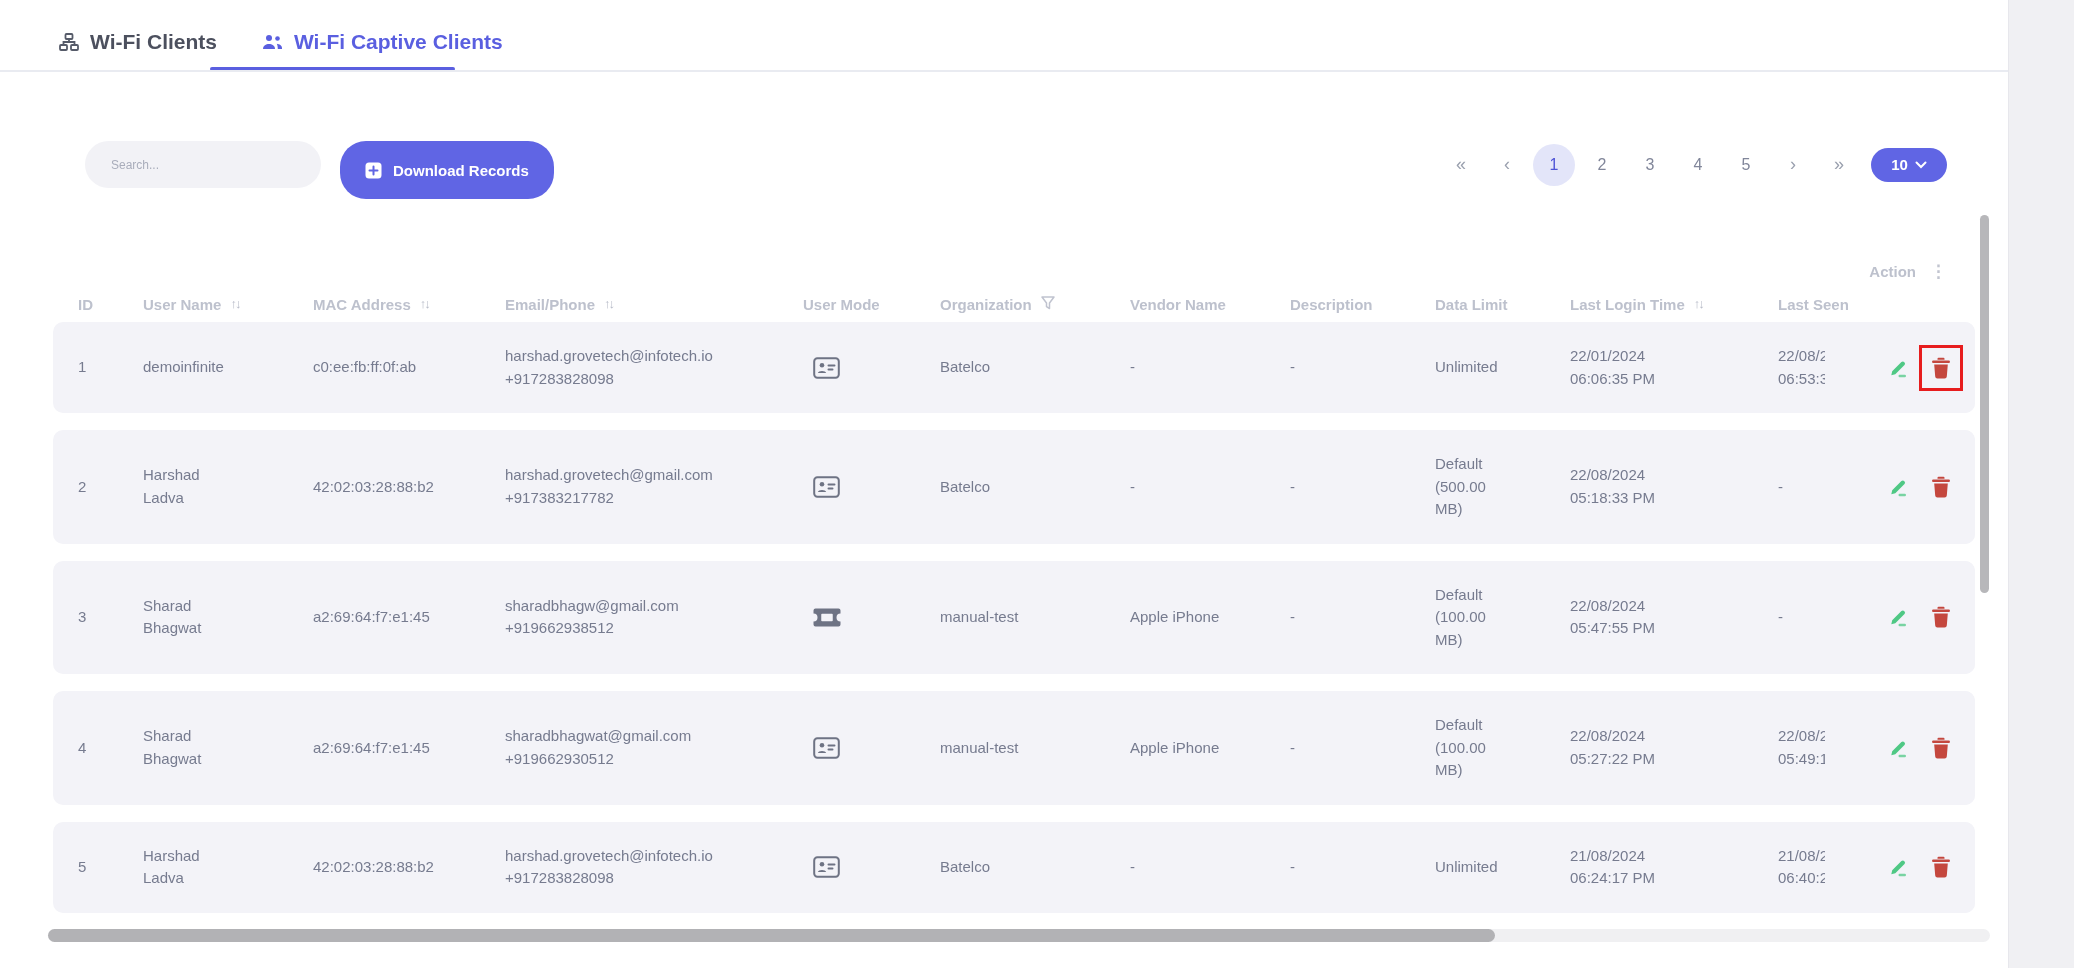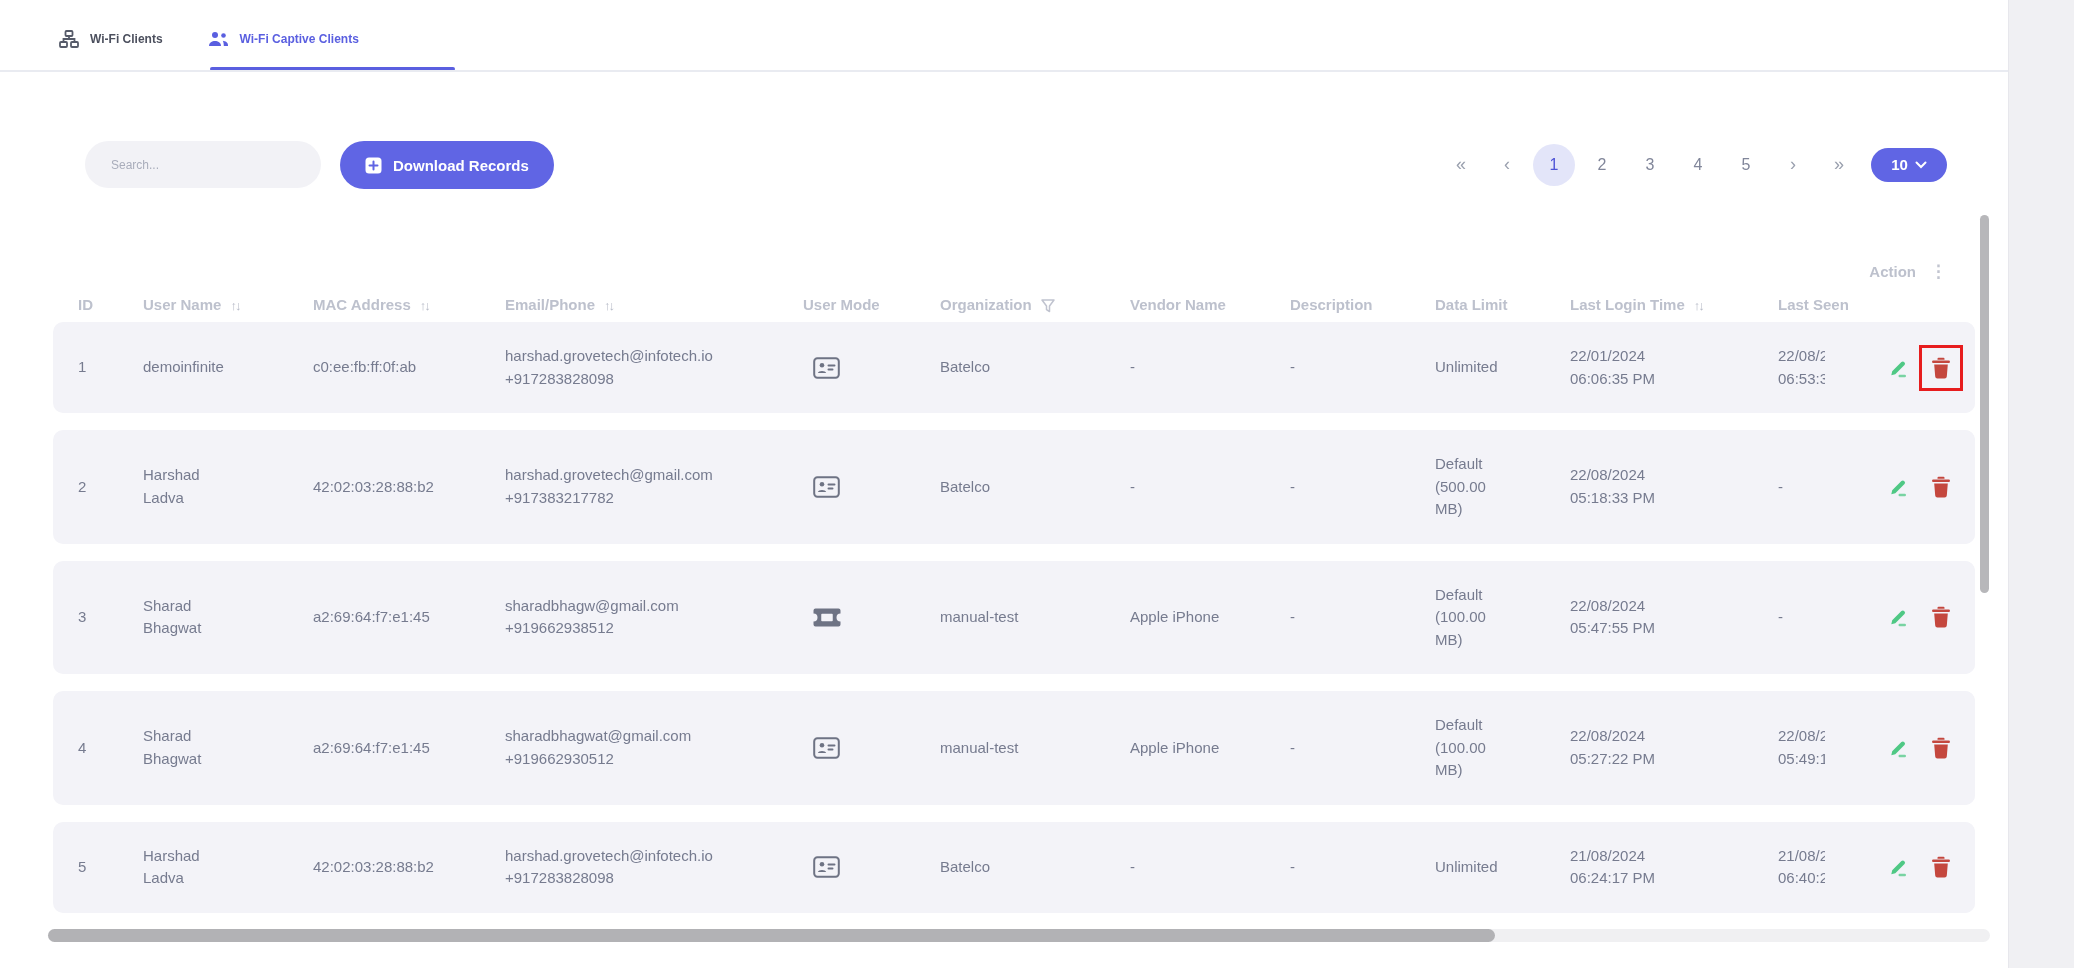--- a/index.html
+++ b/index.html
@@ -6,50 +6,50 @@
   body{
     width:2074px;height:968px;position:relative;overflow:hidden;
     background:#ffffff;
     font-family:"Liberation Sans", sans-serif;
     -webkit-font-smoothing:antialiased;
   }
   .right-strip{position:absolute;left:2008px;top:0;width:66px;height:968px;background:#f0f0f3;border-left:1px solid #e7e7ec;}
 
   
   .tabbar{position:absolute;left:59px;top:30px;display:flex;align-items:center;gap:44px;}
-  .tab{display:flex;align-items:center;gap:11px;font-size:12px;font-weight:700;color:#4c505e;cursor:pointer;}
+  .tab{display:flex;align-items:center;gap:11px;font-size:21px;font-weight:700;color:#4c505e;cursor:pointer;}
   .tab .ticon{display:flex;color:#565b69;}
   .tab.active{color:#5a5fe0;}
   .tab.active .ticon{color:#5a5fe0;}
   .tabline{position:absolute;left:0;top:70px;width:2008px;height:2px;background:#e9ebf1;}
   .tab-underline{position:absolute;left:210px;top:67px;width:245px;height:4px;background:#5a5fe0;border-radius:2px;}
 
   
   .search{position:absolute;left:85px;top:141px;width:236px;height:47px;background:#f2f2f6;border-radius:24px;display:flex;align-items:center;}
   .search input{border:none;outline:none;background:transparent;width:100%;padding:0 26px;font-size:12px;color:#555a68;font-family:inherit;}
   .search input::placeholder{color:#a9adbb;}
-  .download{position:absolute;left:340px;top:141px;height:48px;padding:0 25px;border:none;cursor:pointer;
+  .download{position:absolute;left:340px;top:141px;height:58px;padding:0 25px;border:none;cursor:pointer;
     background:#6065e4;border-radius:26px;display:flex;align-items:center;gap:11px;
     color:#ffffff;font-size:15px;font-weight:700;font-family:inherit;}
 
   
   .pagination{position:absolute;top:141px;right:127px;height:47px;display:flex;align-items:center;gap:6px;}
   .pnav{width:40px;text-align:center;color:#9aa0ae;font-size:18px;cursor:pointer;user-select:none;}
   .pages{display:contents;}
   .page{width:42px;height:42px;display:flex;align-items:center;justify-content:center;
     font-size:16px;color:#81869a;cursor:pointer;border-radius:50%;}
   .page.active{background:#e3e5f9;color:#4f54d6;}
   .psize{height:34px;min-width:76px;border:none;cursor:pointer;background:#6065e4;border-radius:26px;
     display:flex;align-items:center;justify-content:center;gap:7px;color:#fff;font-size:15px;font-weight:700;font-family:inherit;margin-left:6px;}
 
   
   .thead,.trow{display:grid;grid-template-columns:65px 170px 192px 298px 137px 190px 160px 145px 135px 208px 90px;
     align-items:center;padding-left:25px;position:relative;width:1897px;}
   .thead{position:absolute;left:53px;top:248px;height:46px;color:#bdc1cd;font-size:15px;font-weight:700;}
-  .hcell{display:flex;align-items:flex-end;gap:9px;margin-top:48px;}
+  .hcell{display:flex;align-items:flex-start;gap:9px;margin-top:48px;}
   .hcell .sort{font-size:13px;color:#b6bac7;letter-spacing:-2px;cursor:pointer;}
   .hcell .funnel{display:flex;color:#c0c3cf;cursor:pointer;}
   .hwrap{display:contents;}
   .hwrap .hcell:nth-of-type(11) span{display:block;width:71px;white-space:nowrap;overflow:hidden;}
   .haction{position:absolute;right:6px;top:0;height:100%;width:170px;background:#ffffff;
     display:flex;align-items:center;justify-content:flex-end;gap:14px;padding-right:22px;box-sizing:border-box;}
   .haction .dots{font-size:17px;font-weight:700;color:#c2c5d0;cursor:pointer;}
 
   .rows{position:absolute;left:53px;top:322px;width:1922px;}
   .trow{background:#f3f3f8;border-radius:10px;margin-bottom:17px;padding-top:23px;padding-bottom:23px;

